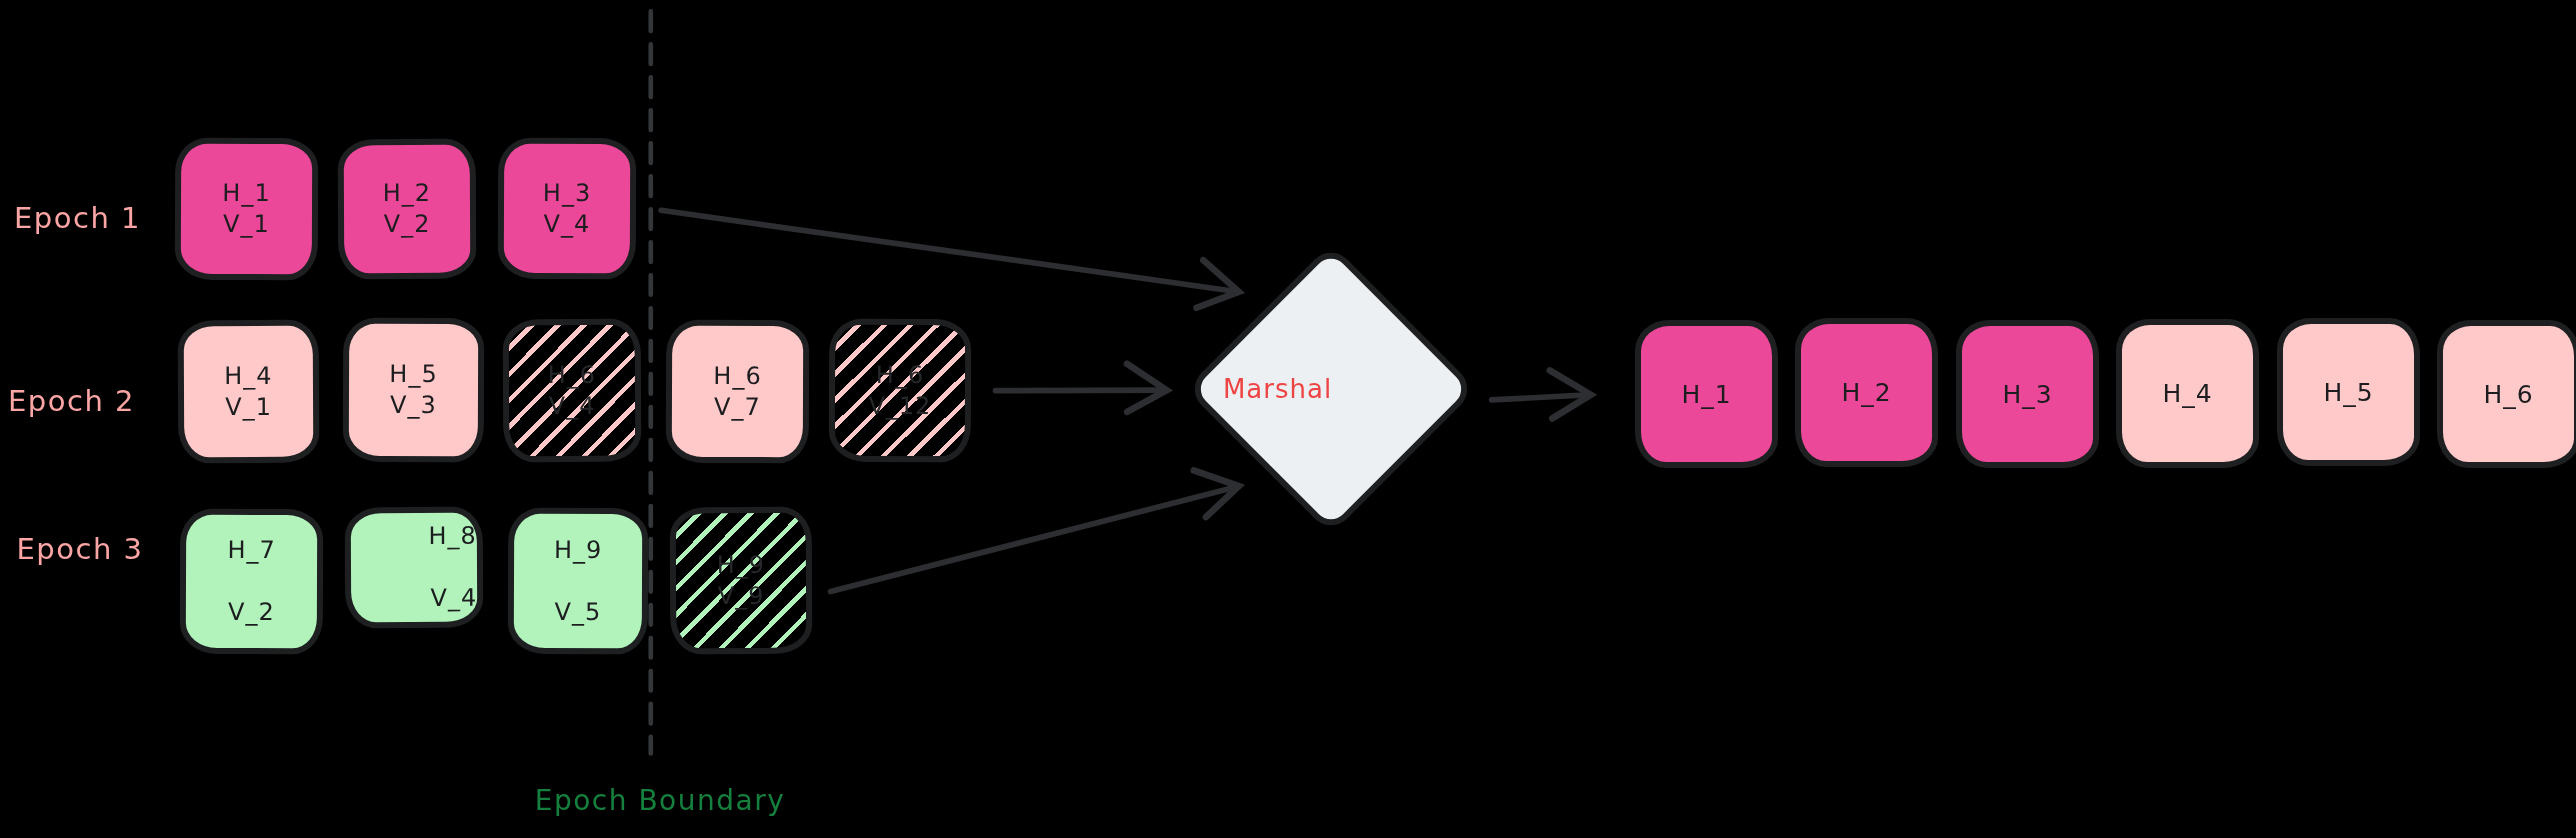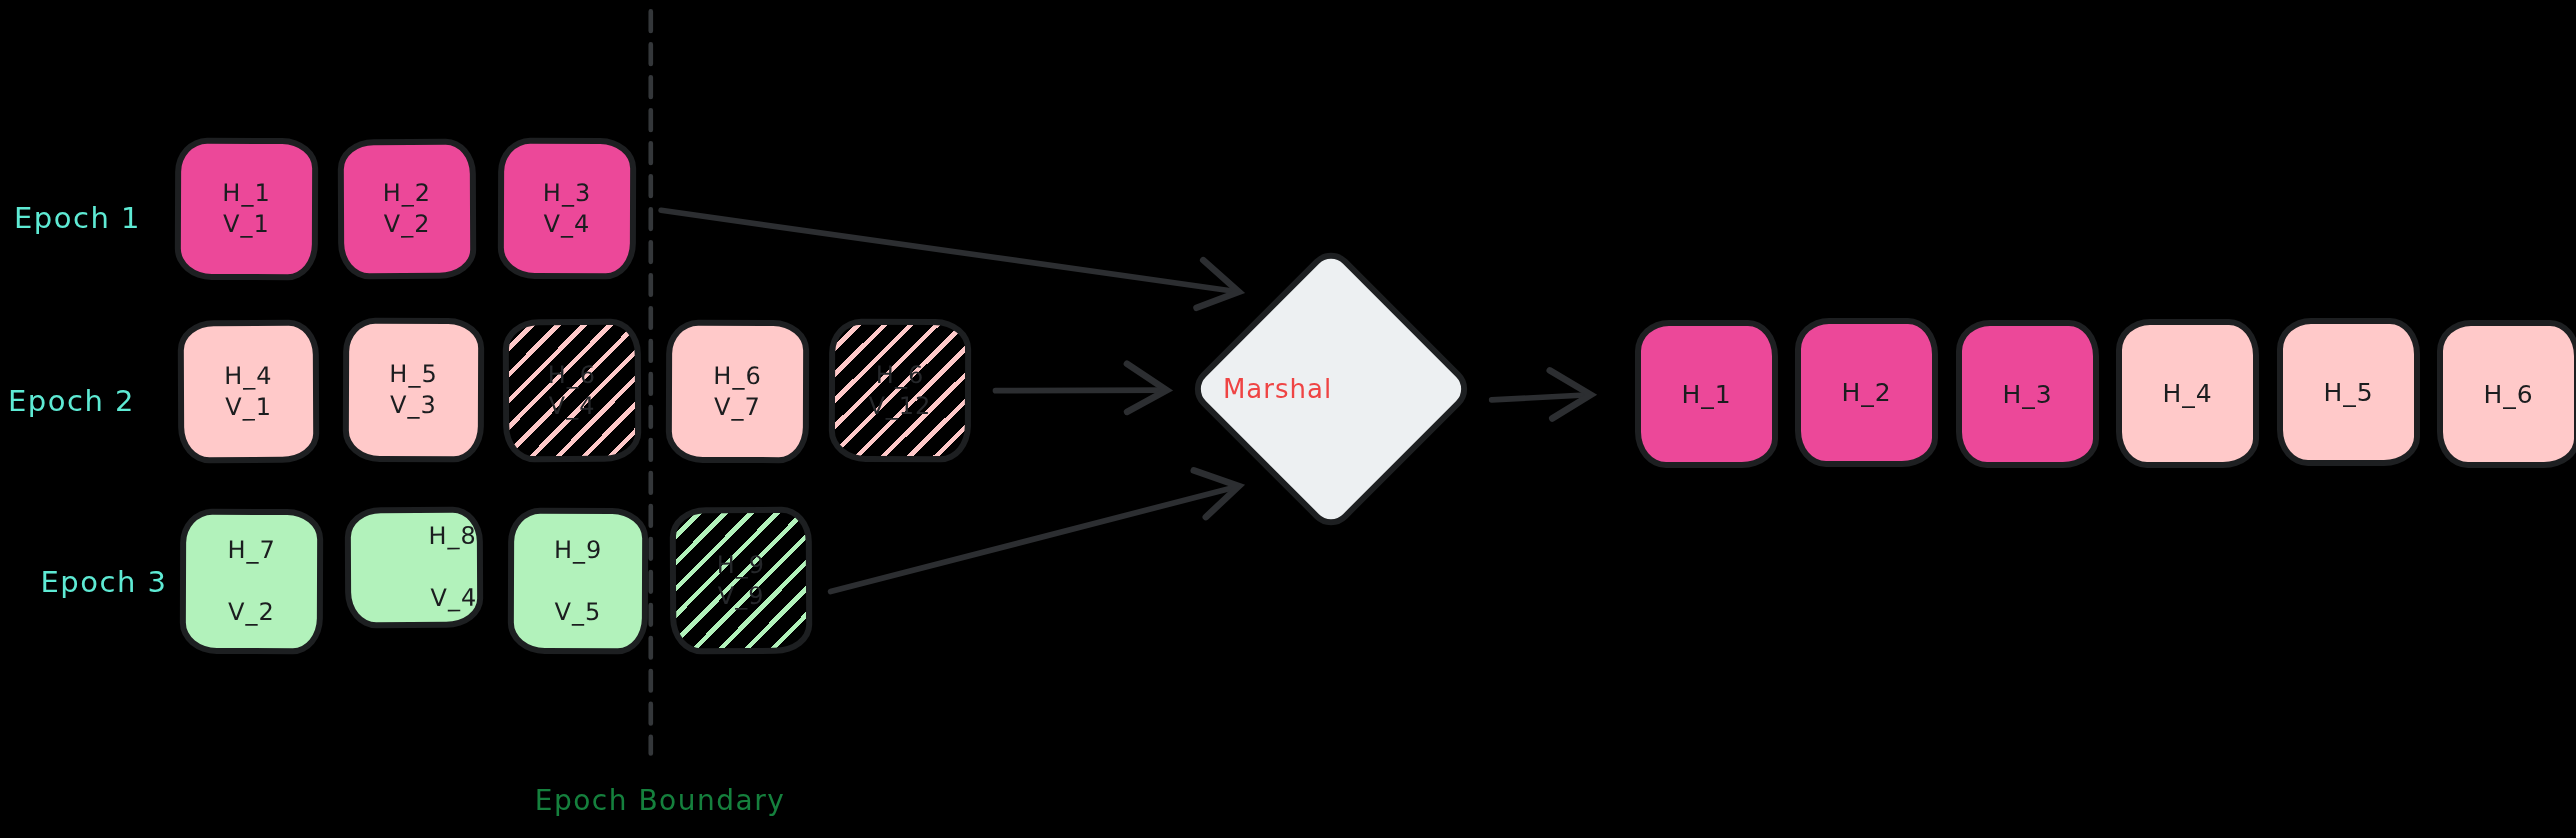--- a/index.html
+++ b/index.html
@@ -5,21 +5,21 @@
   html,body{margin:0;padding:0;background:#000;}
   #canvas{
     position:relative;
     width:3072px;height:839px;
     background:#000;
     font-family:"DejaVu Sans", sans-serif;
     overflow:hidden;
   }
   .epoch-label{
     position:absolute;
-    color:#5eead4;
+    color:#fca5a5;
     font-size:29px;
     letter-spacing:1.5px;
     text-align:center;
     white-space:nowrap;
   }
   .boundary-label{
     position:absolute;
     color:#15803d;
     font-size:28px;
     letter-spacing:1.5px;
@@ -99,21 +99,21 @@
     </defs>
     <line x1="1263" y1="22" x2="1263" y2="1462" stroke="#34373a" stroke-width="9" stroke-dasharray="38 26" stroke-linecap="round"></line>
     <line x1="1283" y1="408" x2="2402" y2="566" stroke="#2c2e31" stroke-width="11" stroke-linecap="round" marker-end="url(#ah)"></line>
     <line x1="1932" y1="758" x2="2262" y2="757" stroke="#2c2e31" stroke-width="11" stroke-linecap="round" marker-end="url(#ah)"></line>
     <line x1="1612" y1="1148" x2="2402" y2="944" stroke="#2c2e31" stroke-width="11" stroke-linecap="round" marker-end="url(#ah)"></line>
     <line x1="2895" y1="776" x2="3085" y2="766" stroke="#2c2e31" stroke-width="11" stroke-linecap="round" marker-end="url(#ah)"></line>
   </svg>
 
   <div class="epoch-label" style="left:13px;top:201px;width:129px;">Epoch 1</div>
   <div class="epoch-label" style="left:7px;top:384px;width:129px;">Epoch 2</div>
-  <div class="epoch-label" style="left:15.5px;top:565px;width:129px;margin-left:24px;">Epoch 3</div>
+  <div class="epoch-label" style="left:15.5px;top:532px;width:129px;">Epoch 3</div>
 
   <div class="box c-blue r1" style="left:175px;top:138px;width:143px;height:142px;">
     <span>H_1</span>
     <span>V_1</span>
   </div>
   <div class="box c-blue r2" style="left:338px;top:139px;width:138px;height:140px;">
     <span>H_2</span>
     <span>V_2</span>
   </div>
   <div class="box c-blue r1" style="left:498px;top:138px;width:138px;height:141px;">

